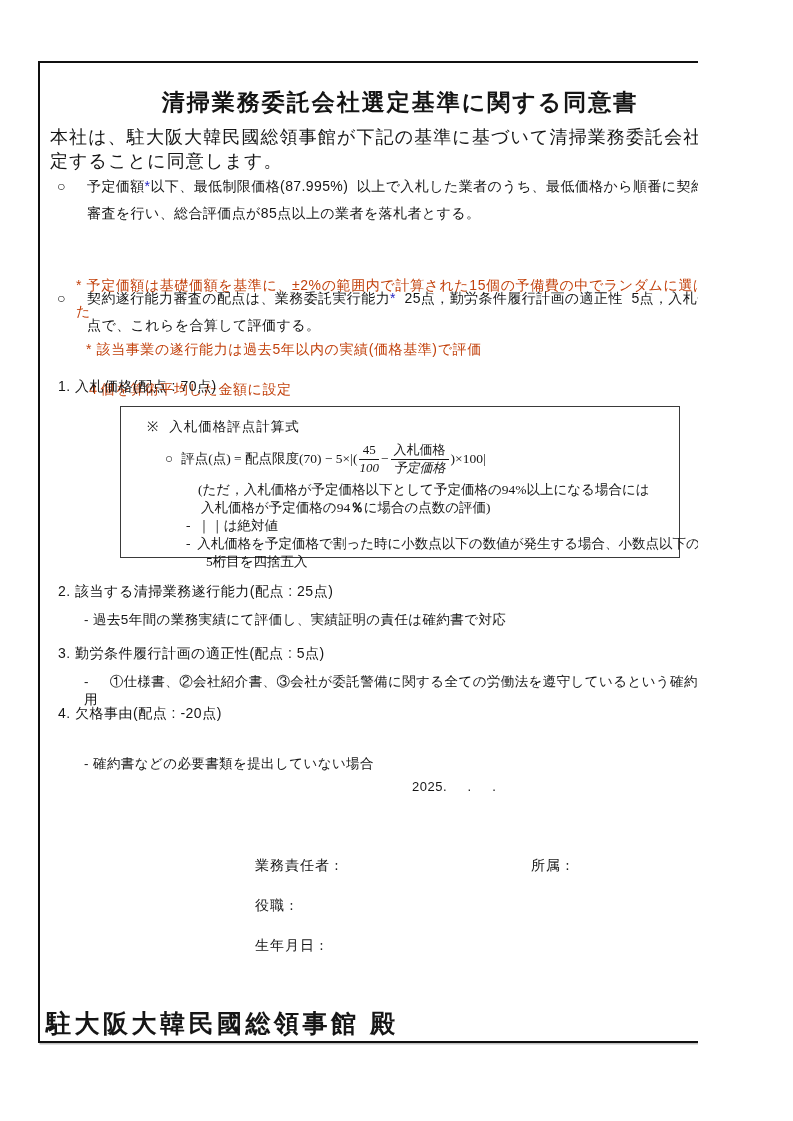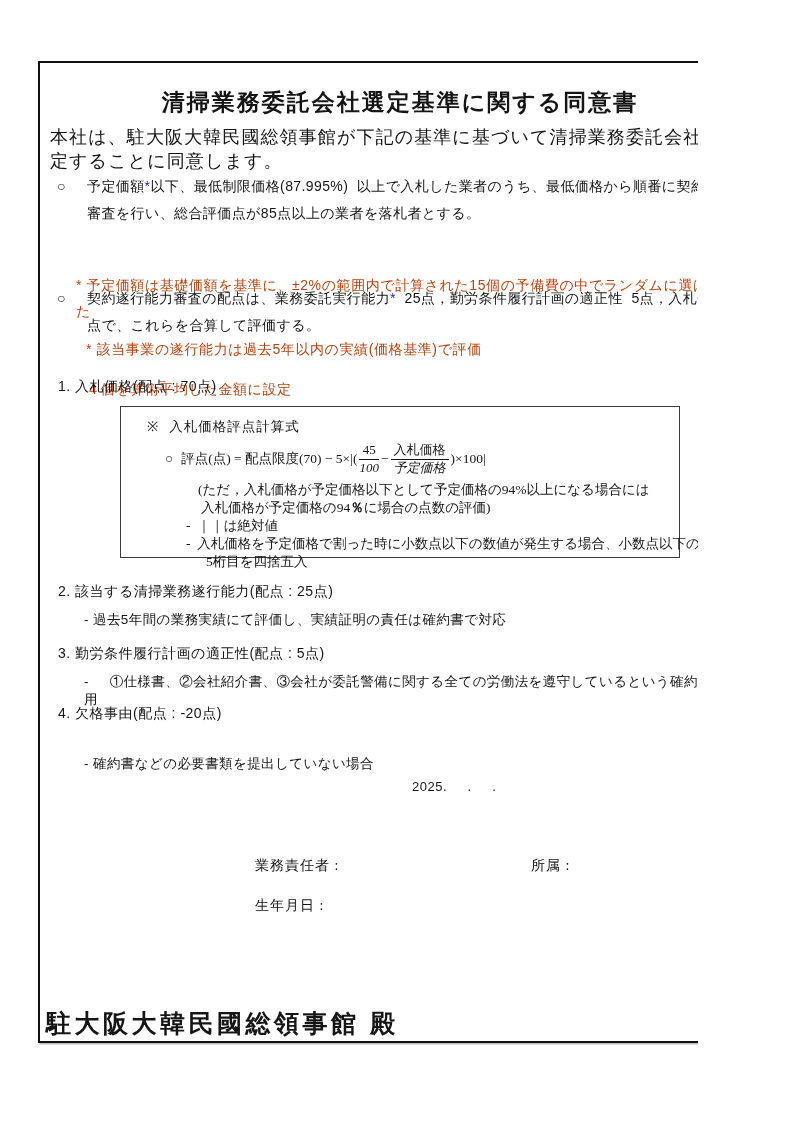--- a/index.html
+++ b/index.html
@@ -107,19 +107,20 @@
     <div class="abs sec sec3">3. 勤労条件履行計画の適正性(配点 : 5点)</div>
     <div class="abs item item3">-     ①仕様書、②会社紹介書、③会社が委託警備に関する全ての労働法を遵守しているという確約書にて代用</div>
 
     <div class="abs sec sec4">4. 欠格事由(配点 : -20点)</div>
     <div class="abs item item4">- 確約書などの必要書類を提出していない場合</div>
 
     <div class="abs date">2025.     .     .</div>
 
     <div class="abs sig">
       <div class="row"><span class="w1">業務責任者 :</span><span>所属 :</span></div>
+      <div class="row"><span>役職 :</span></div>
       <div class="row"><span>生年月日 :</span></div>
     </div>
 
     <div class="abs footer">駐大阪大韓民國総領事館 殿</div>
 
   </div>
 </div>
 
 </body></html>

